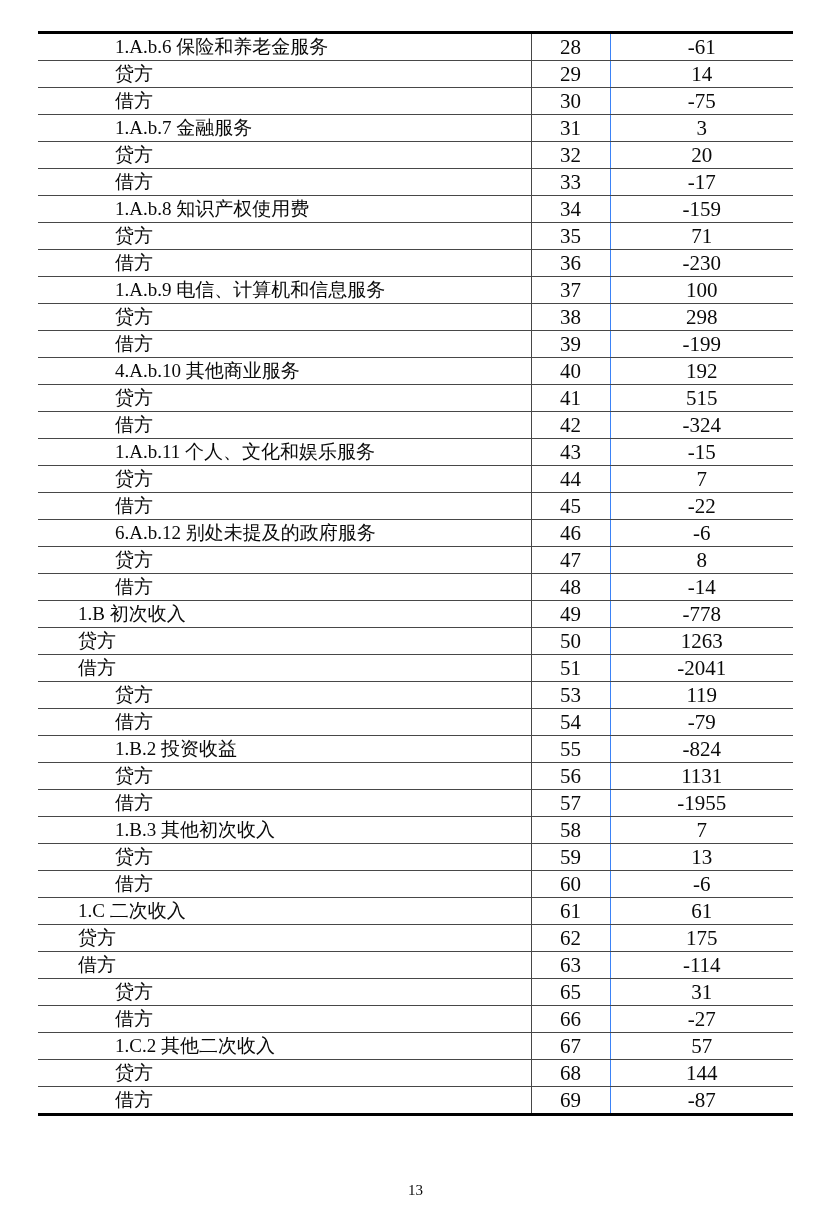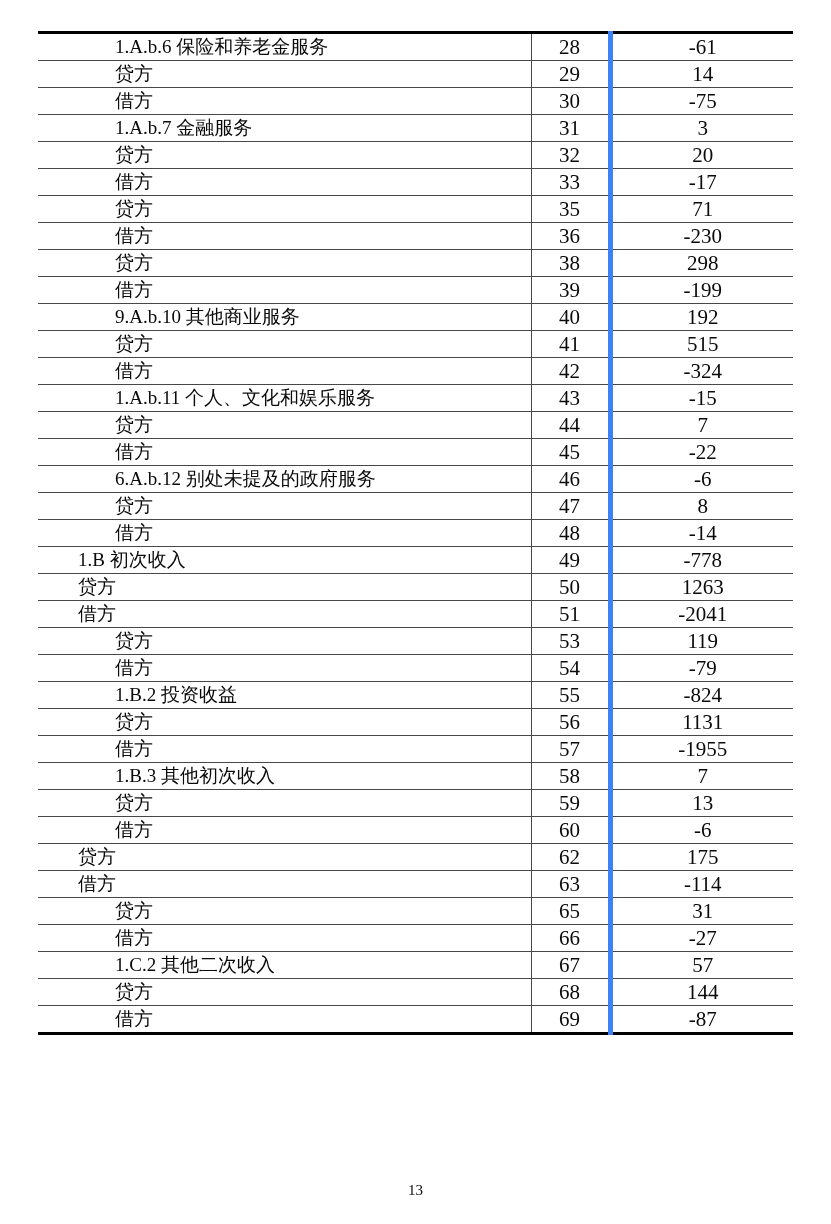--- a/index.html
+++ b/index.html
@@ -40,21 +40,21 @@
   td.cell-item {
     font-size: 19px;
     text-align: left;
   }
   td.cell-no, td.cell-value {
     font-size: 21px;
     text-align: center;
   }
   td.cell-no {
     border-left: 1px solid #474747;
-    border-right: 5px solid #3b82f6;
+    border-right: 1px solid #3b82f6;
   }
   tr.level-1 td.cell-item { padding-left: 40px; }
   tr.level-2 td.cell-item { padding-left: 77px; }
   tr.bold td { font-weight: normal; }
   .page-number {
     position: absolute;
     left: 0;
     right: 0;
     top: 1182px;
     text-align: center;
@@ -97,41 +97,51 @@
     <td class="cell-item">贷方</td>
     <td class="cell-no">32</td>
     <td class="cell-value">20</td>
   </tr>
         <tr class="level-2">
     <td class="cell-item">借方</td>
     <td class="cell-no">33</td>
     <td class="cell-value">-17</td>
   </tr>
         <tr class="level-2">
+    <td class="cell-item">1.A.b.8 知识产权使用费</td>
+    <td class="cell-no">34</td>
+    <td class="cell-value">-159</td>
+  </tr>
+        <tr class="level-2">
     <td class="cell-item">贷方</td>
     <td class="cell-no">35</td>
     <td class="cell-value">71</td>
   </tr>
         <tr class="level-2">
     <td class="cell-item">借方</td>
     <td class="cell-no">36</td>
     <td class="cell-value">-230</td>
   </tr>
         <tr class="level-2">
+    <td class="cell-item">1.A.b.9 电信、计算机和信息服务</td>
+    <td class="cell-no">37</td>
+    <td class="cell-value">100</td>
+  </tr>
+        <tr class="level-2">
     <td class="cell-item">贷方</td>
     <td class="cell-no">38</td>
     <td class="cell-value">298</td>
   </tr>
         <tr class="level-2">
     <td class="cell-item">借方</td>
     <td class="cell-no">39</td>
     <td class="cell-value">-199</td>
   </tr>
         <tr class="level-2">
-    <td class="cell-item">9.A.b.10 其他商业服务</td>
+    <td class="cell-item">4.A.b.10 其他商业服务</td>
     <td class="cell-no">40</td>
     <td class="cell-value">192</td>
   </tr>
         <tr class="level-2">
     <td class="cell-item">贷方</td>
     <td class="cell-no">41</td>
     <td class="cell-value">515</td>
   </tr>
         <tr class="level-2">
     <td class="cell-item">借方</td>
@@ -215,20 +225,25 @@
   </tr>
         <tr class="level-2">
     <td class="cell-item">贷方</td>
     <td class="cell-no">59</td>
     <td class="cell-value">13</td>
   </tr>
         <tr class="level-2">
     <td class="cell-item">借方</td>
     <td class="cell-no">60</td>
     <td class="cell-value">-6</td>
+  </tr>
+        <tr class="level-1 bold">
+    <td class="cell-item">1.C 二次收入</td>
+    <td class="cell-no">61</td>
+    <td class="cell-value">61</td>
   </tr>
         <tr class="level-1">
     <td class="cell-item">贷方</td>
     <td class="cell-no">62</td>
     <td class="cell-value">175</td>
   </tr>
         <tr class="level-1">
     <td class="cell-item">借方</td>
     <td class="cell-no">63</td>
     <td class="cell-value">-114</td>

